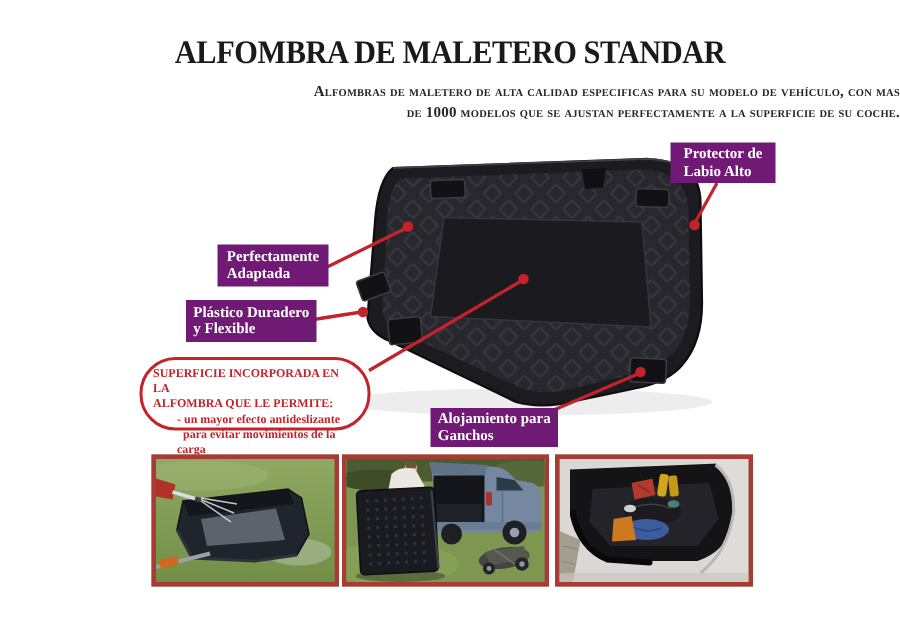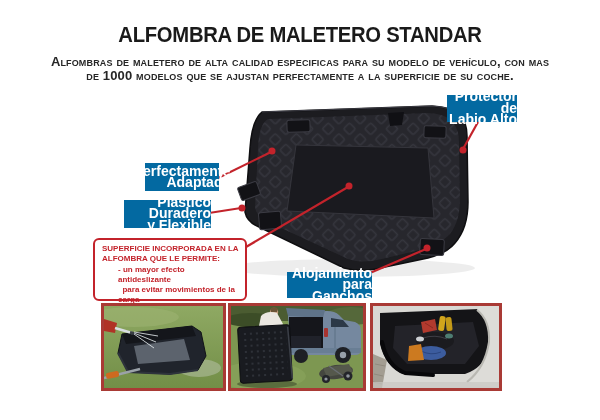--- a/index.html
+++ b/index.html
@@ -1,42 +1,42 @@
 <!DOCTYPE html>
 <html><head>
 <meta charset="utf-8">
 <style>
   html,body{margin:0;padding:0;background:#ffffff;}
   .page{
     position:relative;width:600px;height:420px;background:#ffffff;
-    font-family:Liberation Sans, sans-serif;overflow:hidden;
+    font-family:Liberation Serif, serif;overflow:hidden;
   }
   .title{
     position:absolute;top:22px;left:0;width:600px;margin:0;
     text-align:center;font-size:22px;font-weight:bold;color:#1a1a1a;
     letter-spacing:-0.3px;transform:scaleX(.92);
   }
   .desc{
-    position:absolute;top:55px;left:0;width:600px;text-align:center;
-    font-size:13px;font-weight:bold;font-variant:small-caps;
+    position:absolute;top:55px;left:0;width:600px;text-align:right;
+    font-size:10px;font-weight:bold;font-variant:small-caps;
     color:#262626;line-height:13.5px;letter-spacing:.15px;
   }
   .hero-svg{position:absolute;left:0;top:0;width:600px;height:420px;}
   .label{
-    position:absolute;background:#0369a1;color:#ffffff;font-weight:bold;
-    font-size:14px;line-height:11.5px;text-align:right;white-space:pre-line;
+    position:absolute;background:#701a75;color:#ffffff;font-weight:bold;
+    font-size:10px;line-height:11.5px;text-align:left;white-space:pre-line;
     display:flex;align-items:center;justify-content:center;box-sizing:border-box;
   }
   #lab-protector{left:447px;top:95px;width:70px;height:27px;}
   #lab-perfect{left:145px;top:163px;width:74px;height:28px;}
   #lab-plastico{left:124px;top:200px;width:87px;height:28px;}
   #lab-aloja{left:287px;top:272px;width:85px;height:26px;}
   .surface-note{
-    position:absolute;left:93px;top:238px;width:154px;height:63px;
-    border:2px solid #c3232b;border-radius:6px;background:#ffffff;
+    position:absolute;left:93px;top:238px;width:154px;height:49px;
+    border:2px solid #c3232b;border-radius:24px;background:#ffffff;
     box-sizing:border-box;padding:4px 6px 2px 7px;color:#c3232b;
   }
   .sn-heading{font-weight:bold;font-size:8px;line-height:10px;white-space:pre-line;}
   .sn-body{font-weight:bold;font-size:8px;line-height:10px;white-space:pre-wrap;margin-top:1px;margin-left:16px;}
   .photo{
     position:absolute;top:303px;height:88px;border:3px solid #a93a35;
     box-sizing:border-box;background:#7d9751;
   }
   #photo1{left:101px;width:125px;}
   #photo2{left:228px;width:138px;}

